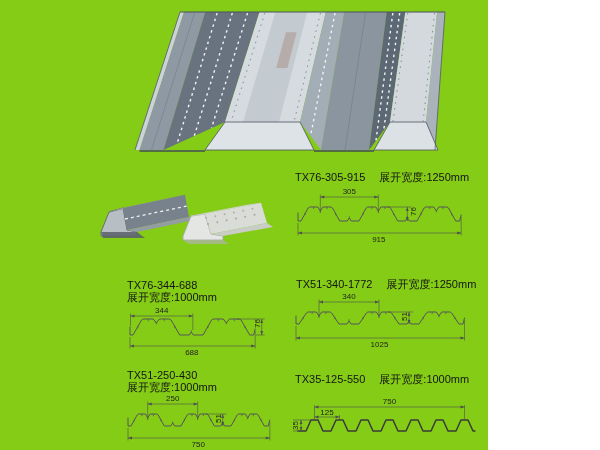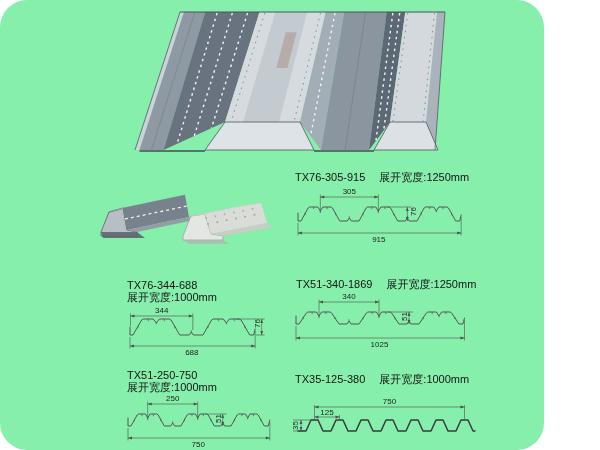--- a/index.html
+++ b/index.html
@@ -1,17 +1,17 @@
 <!DOCTYPE html>
 <html><head>
 <meta charset="utf-8">
 <style>
   html,body{margin:0;padding:0;background:#ffffff;}
-  .canvas{position:relative;width:544px;height:450px;background:#86efac;overflow:hidden;
-          font-family:"Liberation Sans","DejaVu Sans",sans-serif;border-radius:27px;}
+  .canvas{position:relative;width:488px;height:450px;background:#84cc16;overflow:hidden;
+          font-family:"Liberation Sans","DejaVu Sans",sans-serif;}
   svg{display:block;}
   .photo{position:absolute;}
   #photo-main{left:133px;top:4px;}
   #photo-small{left:97px;top:186px;}
   .diagram{position:absolute;}
   .diag-label{font-size:11px;line-height:11.5px;color:#141414;white-space:nowrap;}
   .single .diag-width{margin-left:14px;}
   .two .diag-title,.two .diag-width{display:block;}
   #d1{left:288px;top:172px;} #d1 .diag-label{padding-left:7px;}
   #d2{left:122px;top:274px;} #d2 .diag-label{padding-left:5px;margin-top:6px;}
@@ -163,21 +163,21 @@
         <line x1="133.66666666666669" y1="30" x2="142.66666666666669" y2="30" stroke="#4f4f4f" stroke-width="0.6"></line>
         <line x1="139.66666666666669" y1="14" x2="139.66666666666669" y2="30" stroke="#4f4f4f" stroke-width="0.6"></line>
         <polygon points="139.7,14.0 138.3,18.0 141.1,18.0" fill="#4f4f4f"></polygon>
         <polygon points="139.7,30.0 138.3,26.0 141.1,26.0" fill="#4f4f4f"></polygon>
         <text x="137.66666666666669" y="23" font-size="8" fill="#1f1f1f" text-anchor="start" font-family="Liberation Sans, DejaVu Sans, sans-serif" transform="rotate(-90 137.66666666666669 23)">76</text>
       </svg>
   </div>
 
   <div class="diagram single" id="d3">
     <div class="diag-label">
-      <span class="diag-title">TX51-340-1869</span><span class="diag-width">展开宽度:1250mm</span>
+      <span class="diag-title">TX51-340-1772</span><span class="diag-width">展开宽度:1250mm</span>
     </div>
     <svg width="200" height="60">
         <polyline points="8.0,23.0 8.0,31.0 11.0,31.0 18.4,20.0 19.9,19.0 28.4,19.0 31.0,23.0 33.6,19.0 42.1,19.0 43.6,20.0 51.0,31.0 59.0,31.0 61.0,28.0 63.0,31.0 71.0,31.0 78.4,20.0 79.9,19.0 88.4,19.0 91.0,23.0 93.6,19.0 102.1,19.0 103.6,20.0 111.0,31.0 119.0,31.0 121.0,28.0 123.0,31.0 131.0,31.0 138.4,20.0 139.9,19.0 148.4,19.0 151.0,23.0 153.6,19.0 162.1,19.0 163.6,20.0 171.0,31.0 175.0,31.0 176.5,25.0" fill="none" stroke="#565656" stroke-width="1" stroke-linejoin="round" stroke-linecap="round"></polyline>
         <line x1="15.210526315789473" y1="23.8" x2="15.210526315789473" y2="26.2" stroke="#565656" stroke-width="0.7"></line>
         <line x1="24.157894736842103" y1="18.8" x2="24.157894736842103" y2="21.2" stroke="#565656" stroke-width="0.7"></line>
         <line x1="31" y1="22" x2="31" y2="24.4" stroke="#565656" stroke-width="0.7"></line>
         <line x1="37.84210526315789" y1="18.8" x2="37.84210526315789" y2="21.2" stroke="#565656" stroke-width="0.7"></line>
         <line x1="46.78947368421053" y1="23.8" x2="46.78947368421053" y2="26.2" stroke="#565656" stroke-width="0.7"></line>
         <line x1="61" y1="26.2" x2="61" y2="28.599999999999998" stroke="#565656" stroke-width="0.7"></line>
         <line x1="75.21052631578948" y1="23.8" x2="75.21052631578948" y2="26.2" stroke="#565656" stroke-width="0.7"></line>
@@ -206,21 +206,21 @@
         <line x1="100.47368421052632" y1="19" x2="125" y2="19" stroke="#4f4f4f" stroke-width="0.6"></line>
         <line x1="121" y1="19" x2="121" y2="31" stroke="#4f4f4f" stroke-width="0.6"></line>
         <polygon points="121.0,19.0 119.6,23.0 122.4,23.0" fill="#4f4f4f"></polygon>
         <polygon points="121.0,31.0 119.6,27.0 122.4,27.0" fill="#4f4f4f"></polygon>
         <text x="119" y="28" font-size="8" fill="#1f1f1f" text-anchor="start" font-family="Liberation Sans, DejaVu Sans, sans-serif" transform="rotate(-90 119 28)">51</text>
       </svg>
   </div>
 
   <div class="diagram two" id="d4">
     <div class="diag-label">
-      <span class="diag-title">TX51-250-750</span>
+      <span class="diag-title">TX51-250-430</span>
         <span class="diag-width">展开宽度:1000mm</span>
     </div>
     <svg width="192" height="54">
         <polyline points="6.0,23.0 6.0,31.0 9.0,31.0 15.1,20.0 16.5,19.0 23.5,19.0 25.7,23.0 27.9,19.0 34.9,19.0 36.2,20.0 42.3,31.0 48.7,31.0 50.7,28.0 52.7,31.0 59.0,31.0 65.1,20.0 66.5,19.0 73.5,19.0 75.7,23.0 77.9,19.0 84.9,19.0 86.2,20.0 92.3,31.0 98.7,31.0 100.7,28.0 102.7,31.0 109.0,31.0 115.1,20.0 116.5,19.0 123.5,19.0 125.7,23.0 127.9,19.0 134.9,19.0 136.2,20.0 142.3,31.0 146.3,31.0 147.8,25.0" fill="none" stroke="#565656" stroke-width="1" stroke-linejoin="round" stroke-linecap="round"></polyline>
         <line x1="12.508771929824562" y1="23.8" x2="12.508771929824562" y2="26.2" stroke="#565656" stroke-width="0.7"></line>
         <line x1="19.964912280701753" y1="18.8" x2="19.964912280701753" y2="21.2" stroke="#565656" stroke-width="0.7"></line>
         <line x1="25.666666666666664" y1="22" x2="25.666666666666664" y2="24.4" stroke="#565656" stroke-width="0.7"></line>
         <line x1="31.36842105263158" y1="18.8" x2="31.36842105263158" y2="21.2" stroke="#565656" stroke-width="0.7"></line>
         <line x1="38.82456140350877" y1="23.8" x2="38.82456140350877" y2="26.2" stroke="#565656" stroke-width="0.7"></line>
         <line x1="50.666666666666664" y1="26.2" x2="50.666666666666664" y2="28.599999999999998" stroke="#565656" stroke-width="0.7"></line>
@@ -250,21 +250,21 @@
         <line x1="83.56140350877193" y1="19" x2="104.66666666666666" y2="19" stroke="#4f4f4f" stroke-width="0.6"></line>
         <line x1="100.66666666666666" y1="19" x2="100.66666666666666" y2="31" stroke="#4f4f4f" stroke-width="0.6"></line>
         <polygon points="100.7,19.0 99.3,23.0 102.1,23.0" fill="#4f4f4f"></polygon>
         <polygon points="100.7,31.0 99.3,27.0 102.1,27.0" fill="#4f4f4f"></polygon>
         <text x="98.66666666666666" y="28" font-size="8" fill="#1f1f1f" text-anchor="start" font-family="Liberation Sans, DejaVu Sans, sans-serif" transform="rotate(-90 98.66666666666666 28)">51</text>
       </svg>
   </div>
 
   <div class="diagram single" id="d5">
     <div class="diag-label">
-      <span class="diag-title">TX35-125-380</span><span class="diag-width">展开宽度:1000mm</span>
+      <span class="diag-title">TX35-125-550</span><span class="diag-width">展开宽度:1000mm</span>
     </div>
     <svg width="200" height="52">
         <polyline points="8.0,43.0 16.0,43.0 21.0,32.0 28.0,32.0 33.0,43.0 41.0,43.0 46.0,32.0 53.0,32.0 58.0,43.0 66.0,43.0 71.0,32.0 78.0,32.0 83.0,43.0 91.0,43.0 96.0,32.0 103.0,32.0 108.0,43.0 116.0,43.0 121.0,32.0 128.0,32.0 133.0,43.0 141.0,43.0 146.0,32.0 153.0,32.0 158.0,43.0 166.0,43.0 171.0,32.0 178.0,32.0 183.0,43.0 185.0,43.0" fill="none" stroke="#3a3a3a" stroke-width="1.5" stroke-linejoin="round" stroke-linecap="round"></polyline>
         <line x1="24.5" y1="17" x2="24.5" y2="31" stroke="#4f4f4f" stroke-width="0.6"></line>
         <line x1="174.5" y1="17" x2="174.5" y2="31" stroke="#4f4f4f" stroke-width="0.6"></line>
         <line x1="24.5" y1="19" x2="174.5" y2="19" stroke="#4f4f4f" stroke-width="0.6"></line>
         <polygon points="24.5,19.0 28.5,17.6 28.5,20.4" fill="#4f4f4f"></polygon>
         <polygon points="174.5,19.0 170.5,17.6 170.5,20.4" fill="#4f4f4f"></polygon>
         <text x="99.5" y="16" font-size="8" fill="#1f1f1f" text-anchor="middle" font-family="Liberation Sans, DejaVu Sans, sans-serif">750</text>
         <line x1="49.5" y1="27" x2="49.5" y2="31" stroke="#4f4f4f" stroke-width="0.6"></line>

